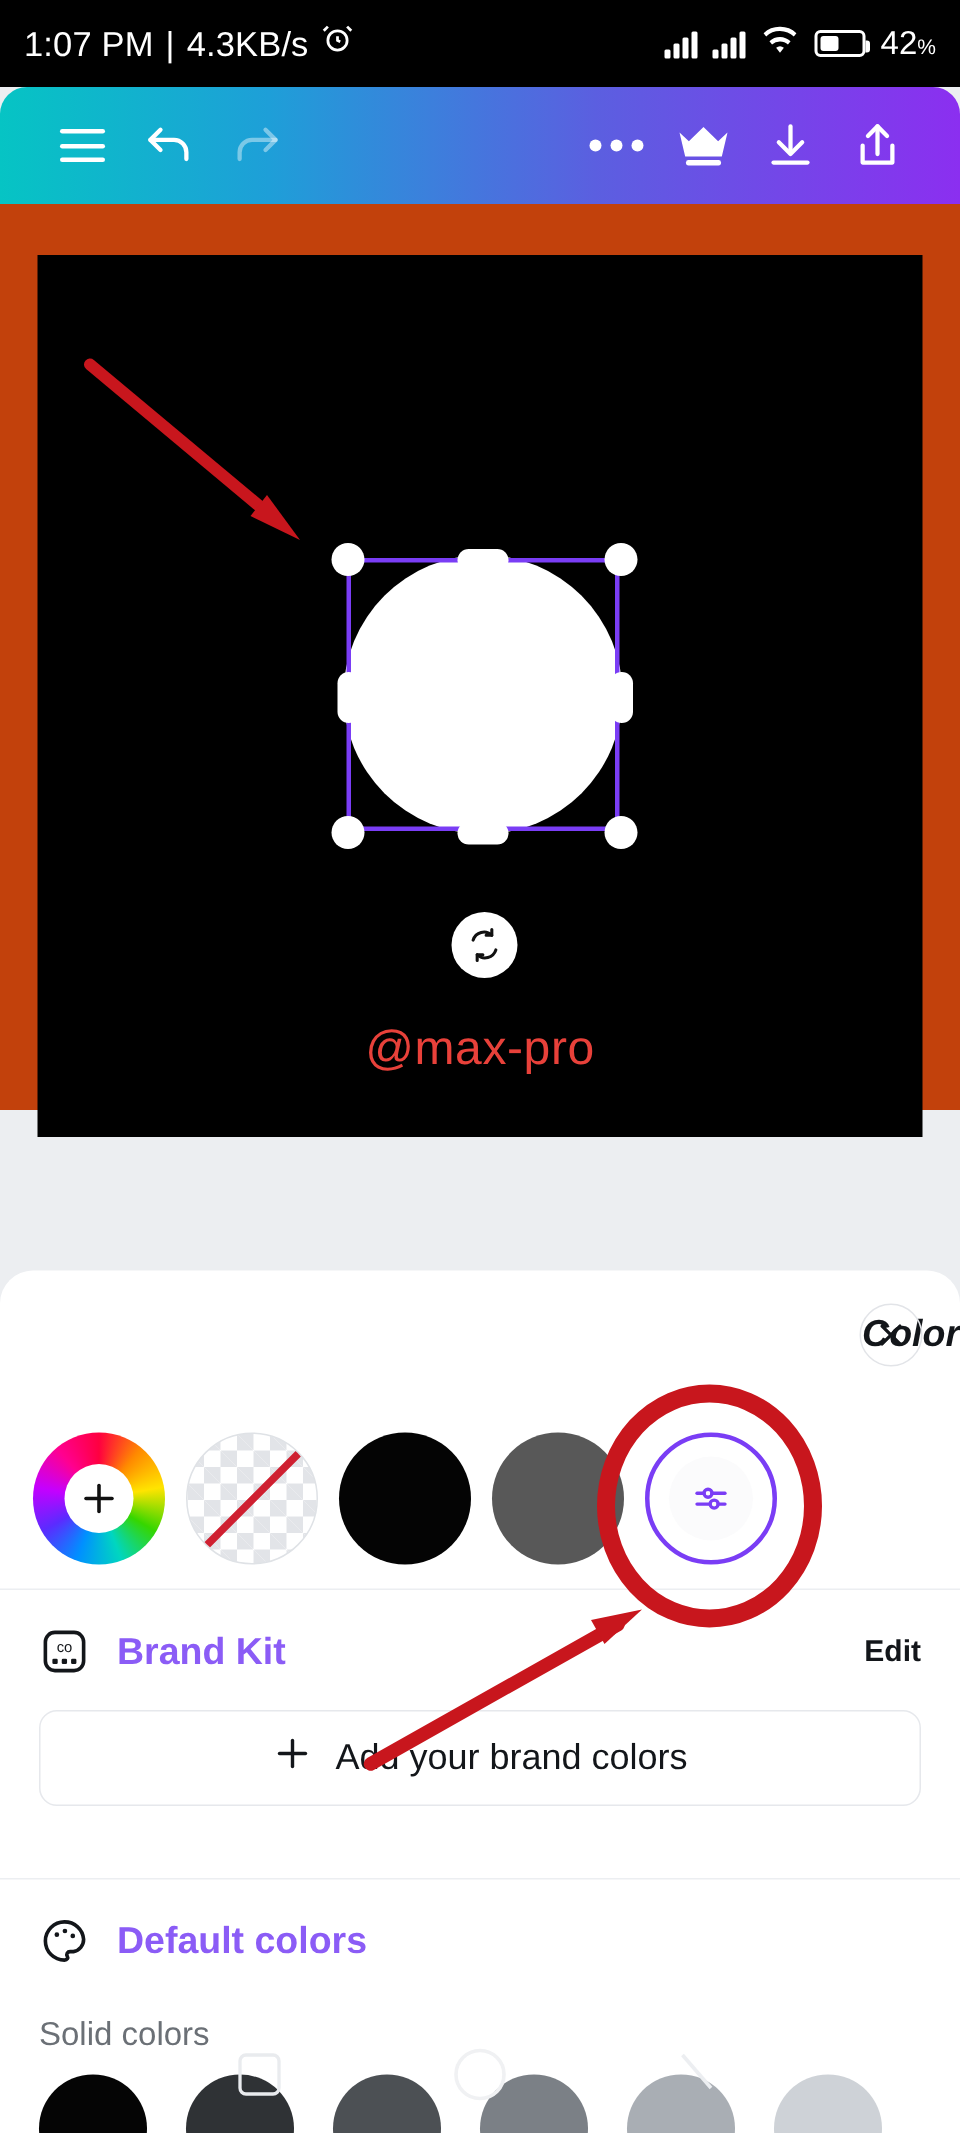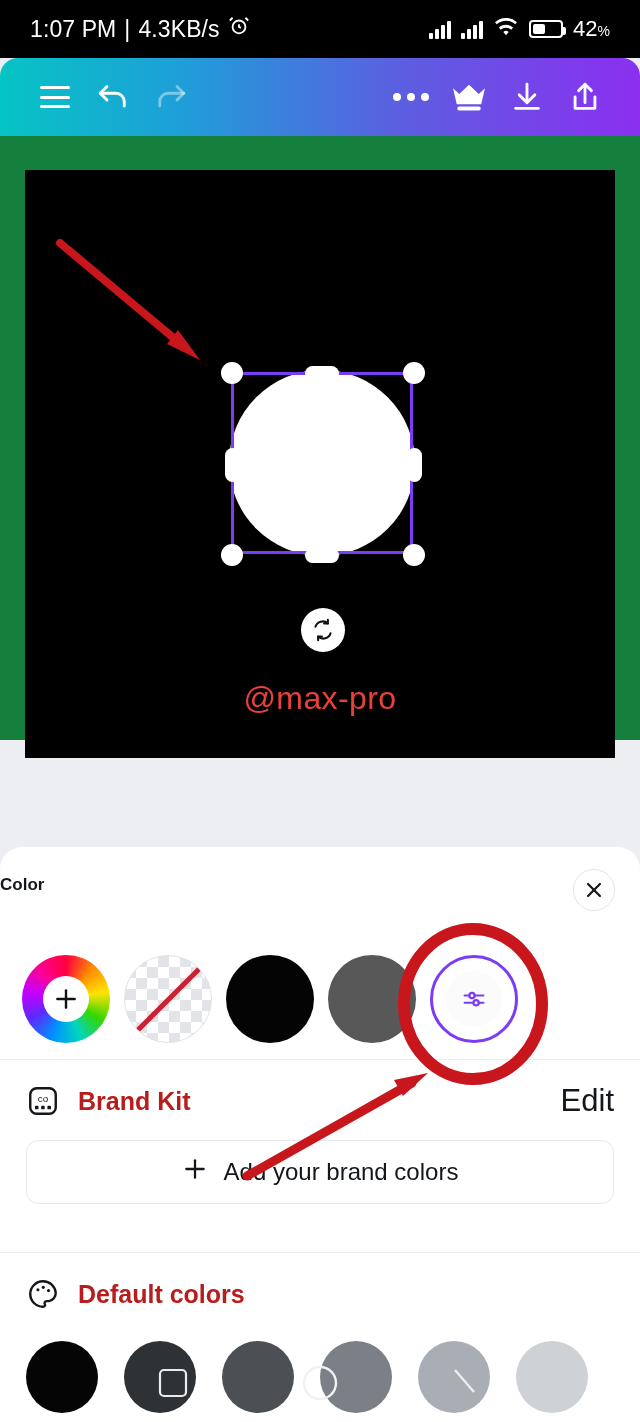--- a/index.html
+++ b/index.html
@@ -7,21 +7,21 @@
     width: 640px; height: 1422px;
     font-family: "Liberation Sans", sans-serif;
     background: #ffffff; overflow: hidden;
   }
   #screen { position: relative; width: 640px; height: 1422px; background: #eceef1; overflow: hidden; }
 
   
   .statusbar {
     position: absolute; left: 0; top: 0; width: 640px; height: 58px;
     background: #000; color: #fff; display: flex; align-items: center;
-    justify-content: space-between; padding: 0 30px;
+    justify-content: space-between; padding: 0 16px;
   }
   .status-left { display: flex; align-items: center; gap: 8px; font-size: 23px; font-weight: 500; letter-spacing: .1px; }
   .status-right { display: flex; align-items: center; gap: 10px; }
   .alarm-icon { display: inline-block; }
   .bars { display: flex; align-items: flex-end; gap: 2px; height: 20px; }
   .bars i { display: block; width: 4px; background: #fff; border-radius: 1px; }
   .bars i:nth-child(1){height:6px}.bars i:nth-child(2){height:10px}
   .bars i:nth-child(3){height:14px}.bars i:nth-child(4){height:18px}
   .battery { width: 34px; height: 18px; border: 2px solid #fff; border-radius: 4px; position: relative; }
   .battery::after { content:""; position:absolute; right:-5px; top:5px; width:3px; height:8px; background:#fff; border-radius:0 2px 2px 0; }
@@ -37,21 +37,21 @@
     display: flex; align-items: center; padding: 0 26px; gap: 0;
   }
   .tb-btn { width: 58px; height: 58px; display: flex; align-items: center; justify-content: center; }
   .tb-spacer { flex: 1; }
   .hamburger { width: 30px; height: 22px; display: flex; flex-direction: column; justify-content: space-between; }
   .hamburger span { display: block; height: 3px; background: #fff; border-radius: 2px; }
   .dots { display: flex; gap: 6px; }
   .dots i { width: 8px; height: 8px; background: #fff; border-radius: 50%; display: block; }
 
   
-  .canvas-wrap { position: absolute; left: 0; top: 136px; width: 640px; height: 604px; background: #15803d; padding-left: 32px; }
+  .canvas-wrap { position: absolute; left: 0; top: 136px; width: 640px; height: 604px; background: #c2410c; padding-left: 32px; }
   .canvas {
     position: absolute; left: 25px; top: 34px; width: 590px; height: 588px;
     background: #000; overflow: hidden;
   }
   .sel-box {
     position: absolute; left: 206px; top: 202px; width: 182px; height: 182px;
     border: 3px solid #7a3df5;
   }
   .circle-shape {
     position: absolute; left: 204px; top: 200px; width: 186px; height: 186px;
@@ -73,22 +73,22 @@
     background: #f2f3f5; border: 1px solid #dcdfe3; border-radius: 6px;
   }
 
   
   .sheet {
     position: absolute; left: 0; top: 847px; width: 640px; height: 575px;
     background: #fff; border-radius: 22px 22px 0 0;
   }
   .sheet-header { position: relative; height: 92px; }
   .sheet-title {
-    position: absolute; left: 0; right: 0; top: 28px; text-align: left;
-    font-size: 17px; font-weight: 700; color: #13161a;
+    position: absolute; left: 0; right: 0; top: 28px; text-align: right;
+    font-size: 25px; font-weight: 700; color: #13161a; font-style: italic;
   }
   .close-btn {
     position: absolute; right: 25px; top: 22px; width: 42px; height: 42px;
     border: 1px solid #e2e4e8; border-radius: 50%;
     display: flex; align-items: center; justify-content: center;
   }
 
   .swatch-row { position: relative; height: 120px; padding: 0 22px; display: flex; align-items: center; gap: 14px; }
   .swatch { width: 88px; height: 88px; border-radius: 50%; position: relative; flex: 0 0 auto; }
   .wheel { background: conic-gradient(#ff0040,#ff8a00,#ffe400,#36d600,#00d6c0,#0090ff,#5b2bff,#c400ff,#ff0090,#ff0040); display:flex; align-items:center; justify-content:center; }
@@ -109,22 +109,22 @@
   .custom-swatch {
     border: 3px solid #7a3df5; background: #fff;
     display: flex; align-items: center; justify-content: center;
   }
   .custom-inner { width: 56px; height: 56px; border-radius: 50%; background: #fbfbfc; display:flex; align-items:center; justify-content:center; }
 
   .divider { height: 1px; background: #eceef1; margin: 0; }
 
   .row-head { display: flex; align-items: center; padding: 22px 26px 14px 26px; }
   .row-head .ico { width: 38px; height: 38px; margin-right: 14px; display: flex; align-items: center; }
-  .row-head .label { font-size: 25px; font-weight: 700; color: #b91c1c; }
-  .row-head .action { margin-left: auto; font-size: 31px; font-weight: 400; color: #13161a; }
+  .row-head .label { font-size: 25px; font-weight: 700; color: #8b5cf6; }
+  .row-head .action { margin-left: auto; font-size: 20px; font-weight: 700; color: #13161a; }
 
   .add-btn {
     margin: 6px 26px 0 26px; height: 64px; border: 1px solid #e6e8ec; border-radius: 12px;
     display: flex; align-items: center; justify-content: center; gap: 16px;
     font-size: 24px; color: #13161a;
   }
 
   .solid-label { padding: 16px 26px 0 26px; font-size: 22px; color: #6b7076; }
   .solid-strip { display: flex; gap: 26px; padding: 14px 26px 0 26px; }
   .solid-strip i { width: 72px; height: 72px; border-radius: 50%; display: block; flex: 0 0 auto; }
@@ -326,20 +326,21 @@
         <svg width="34" height="34" viewBox="0 0 24 24" fill="none" stroke="#13161a" stroke-width="1.7" stroke-linejoin="round">
           <path d="M12 3a9 9 0 000 18c1.3 0 1.8-1 1.3-1.8-.6-1 .1-2.2 1.3-2.2h1.6A5.8 5.8 0 0021 11.2C20.6 6.5 16.8 3 12 3z"></path>
           <circle cx="8.4" cy="9" r="1.1" fill="#13161a" stroke="none"></circle>
           <circle cx="12.2" cy="7.3" r="1.1" fill="#13161a" stroke="none"></circle>
           <circle cx="15.9" cy="9.6" r="1.1" fill="#13161a" stroke="none"></circle>
         </svg>
       </span>
       <span class="label">Default colors</span>
     </div>
 
+    <div class="solid-label">Solid colors</div>
     <div class="solid-strip">
       <i style="background:#050505"></i>
       <i style="background:#2f3235"></i>
       <i style="background:#4c5054"></i>
       <i style="background:#7b8086"></i>
       <i style="background:#a9aeb4"></i>
       <i style="background:#ced2d7"></i>
     </div>
   </div>
 

